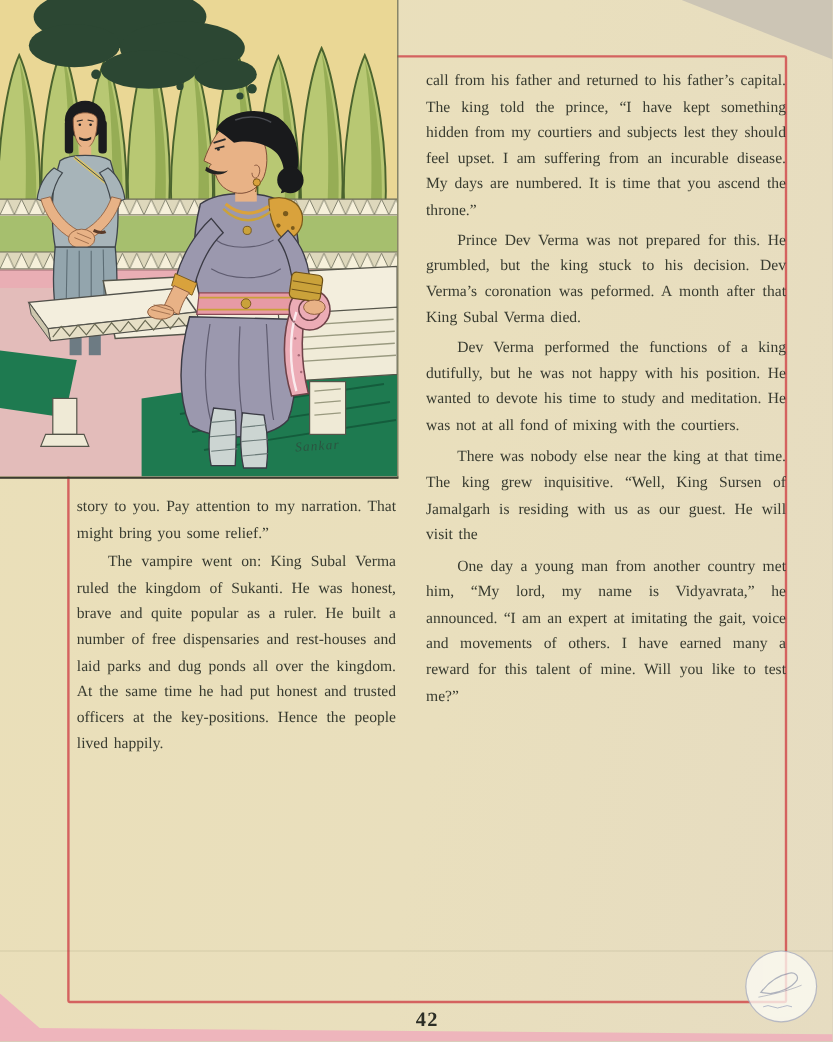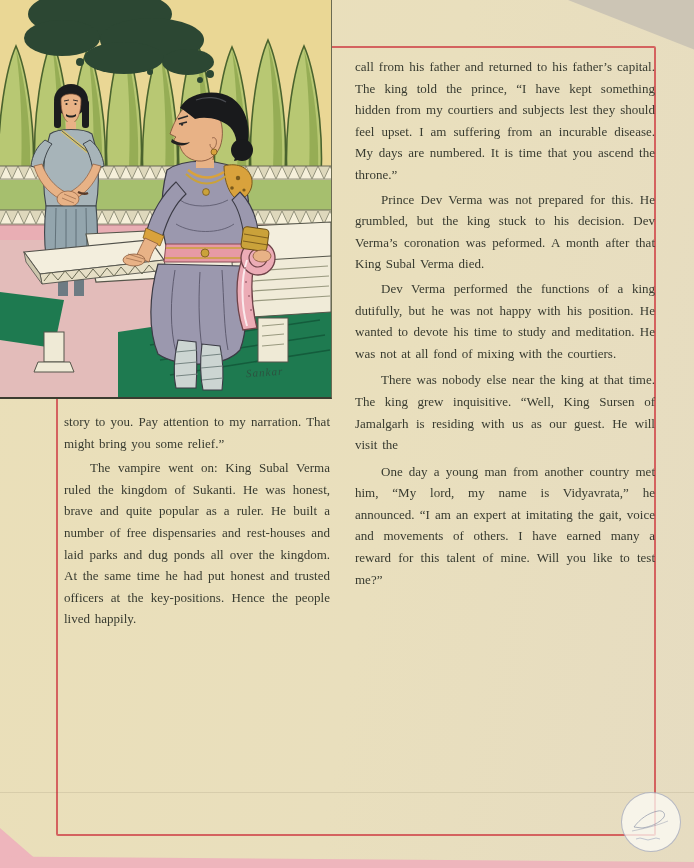--- a/index.html
+++ b/index.html
@@ -246,20 +246,21 @@
   </div>
 
   <div class="col col-right">
     <p class="cont">call from his father and returned to his father’s capital. The king told the prince, “I have kept something hidden from my courtiers and subjects lest they should feel upset. I am suffering from an incurable disease. My days are numbered. It is time that you ascend the throne.”</p>
     <p class="para">Prince Dev Verma was not prepared for this. He grumbled, but the king stuck to his decision. Dev Verma’s coronation was peformed. A month after that King Subal Verma died.</p>
     <p class="para">Dev Verma performed the functions of a king dutifully, but he was not happy with his position. He wanted to devote his time to study and meditation. He was not at all fond of mixing with the courtiers.</p>
     <p class="para gap">There was nobody else near the king at that time. The king grew inquisitive. “Well, King Sursen of Jamalgarh is residing with us as our guest. He will visit the</p>
     <p class="para gap">One day a young man from another country met him, “My lord, my name is Vidyavrata,” he announced. “I am an expert at imitating the gait, voice and movements of others. I have earned many a reward for this talent of mine. Will you like to test me?”</p>
   </div>
 
+  <div class="page-number">42</div>
 
   <div class="crease"></div>
   <div class="corner-wedge"></div>
   <div class="corner-pink"></div>
   <div class="bottom-strip"></div>
 
   <div class="watermark">
     <svg width="56" height="56" viewBox="0 0 56 56">
       <path d="M12 34 C18 26 26 20 36 18 C40 17 44 20 42 24 C38 30 28 34 20 35 Z" fill="none" stroke="#8890a8" stroke-width="1" opacity="0.7"></path>
       <path d="M10 38 C20 36 34 33 46 28" stroke="#8890a8" stroke-width="0.8" fill="none" opacity="0.6"></path>

